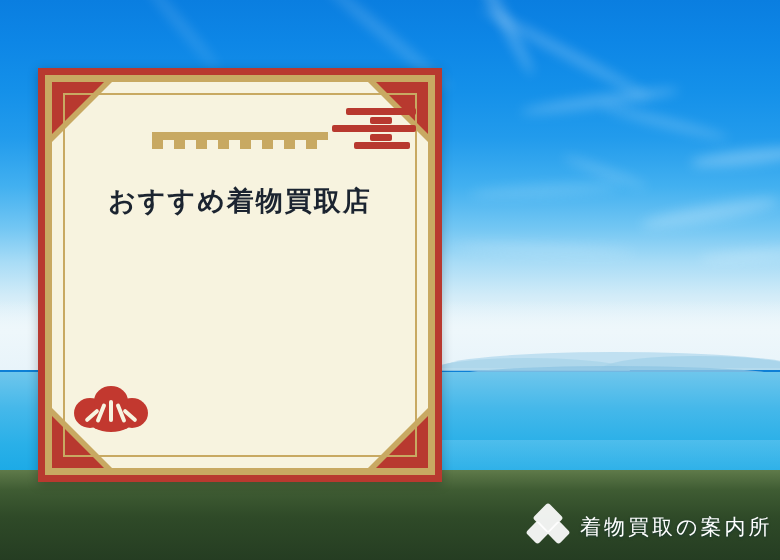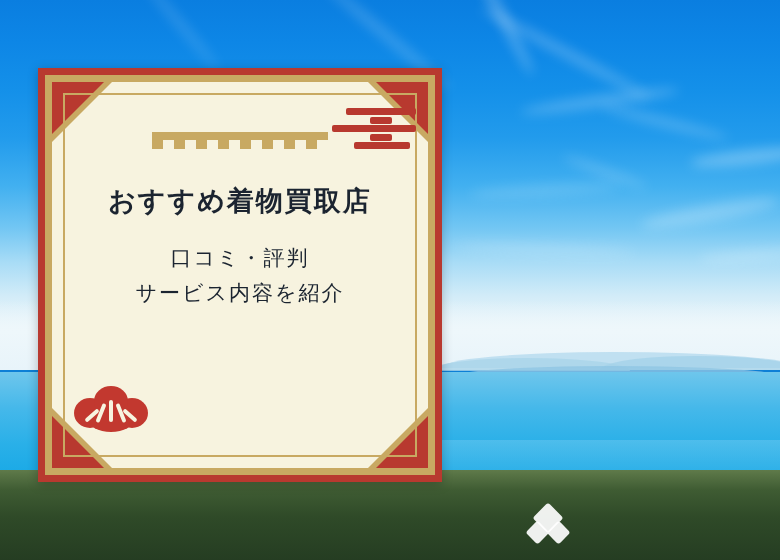--- a/index.html
+++ b/index.html
@@ -224,20 +224,21 @@
       
     </div>
   </div>
 
   <div class="logo">
     <span class="logo-mark">
       <i class="d d1"></i>
         <i class="d d2"></i>
         <i class="d d3"></i>
     </span>
+    <span class="logo-text">着物買取の案内所</span>
   </div>
 
   <div class="card">
     <div class="card-gold">
       <div class="card-face">
 
         <i class="gtri gtri-tl"></i>
         <i class="gtri gtri-tr"></i>
         <i class="gtri gtri-bl"></i>
         <i class="gtri gtri-br"></i>
@@ -267,23 +268,19 @@
           <i class="stamen s3"></i>
             <i class="stamen s5"></i>
         </div>
 
         <div class="card-content">
 
           <div class="divider"></div>
 
           <div class="headline">おすすめ着物買取店</div>
 
-          <div class="sub">
-            <div>口コミ・評判</div>
-            <div>サービス内容を紹介</div>
-          </div>
         </div>
 
       </div>
     </div>
   </div>
 
 </div>
 
 </body></html>

